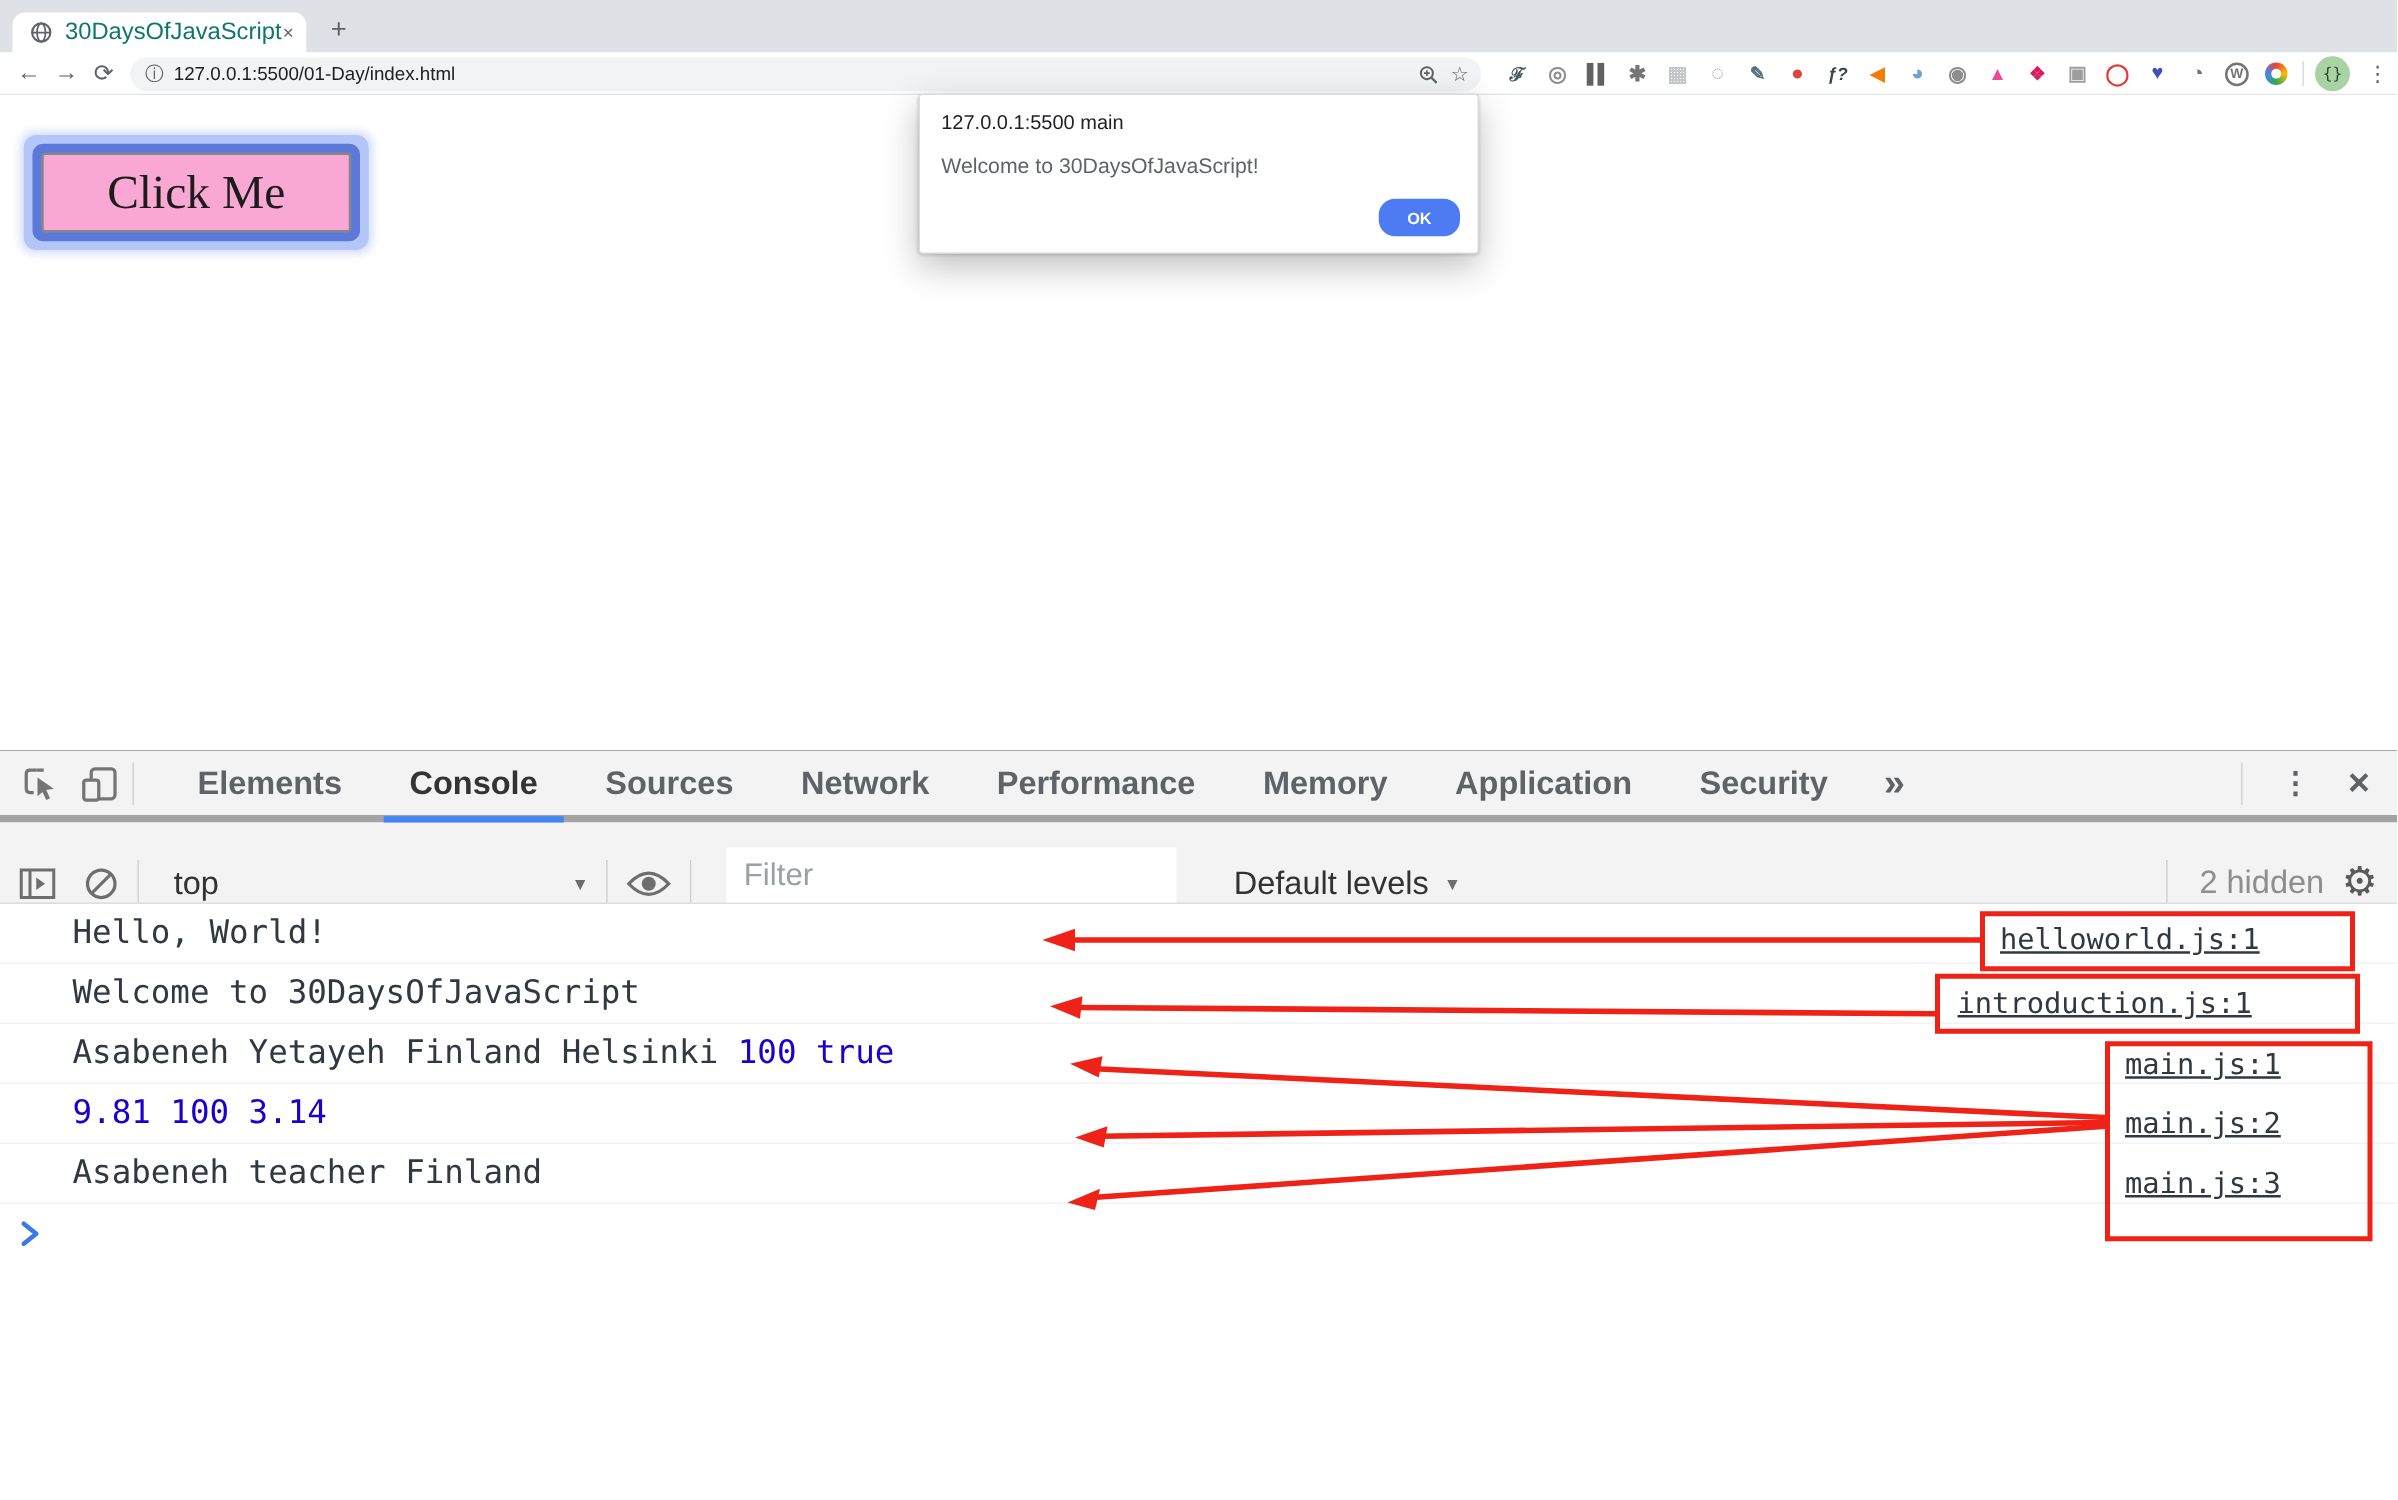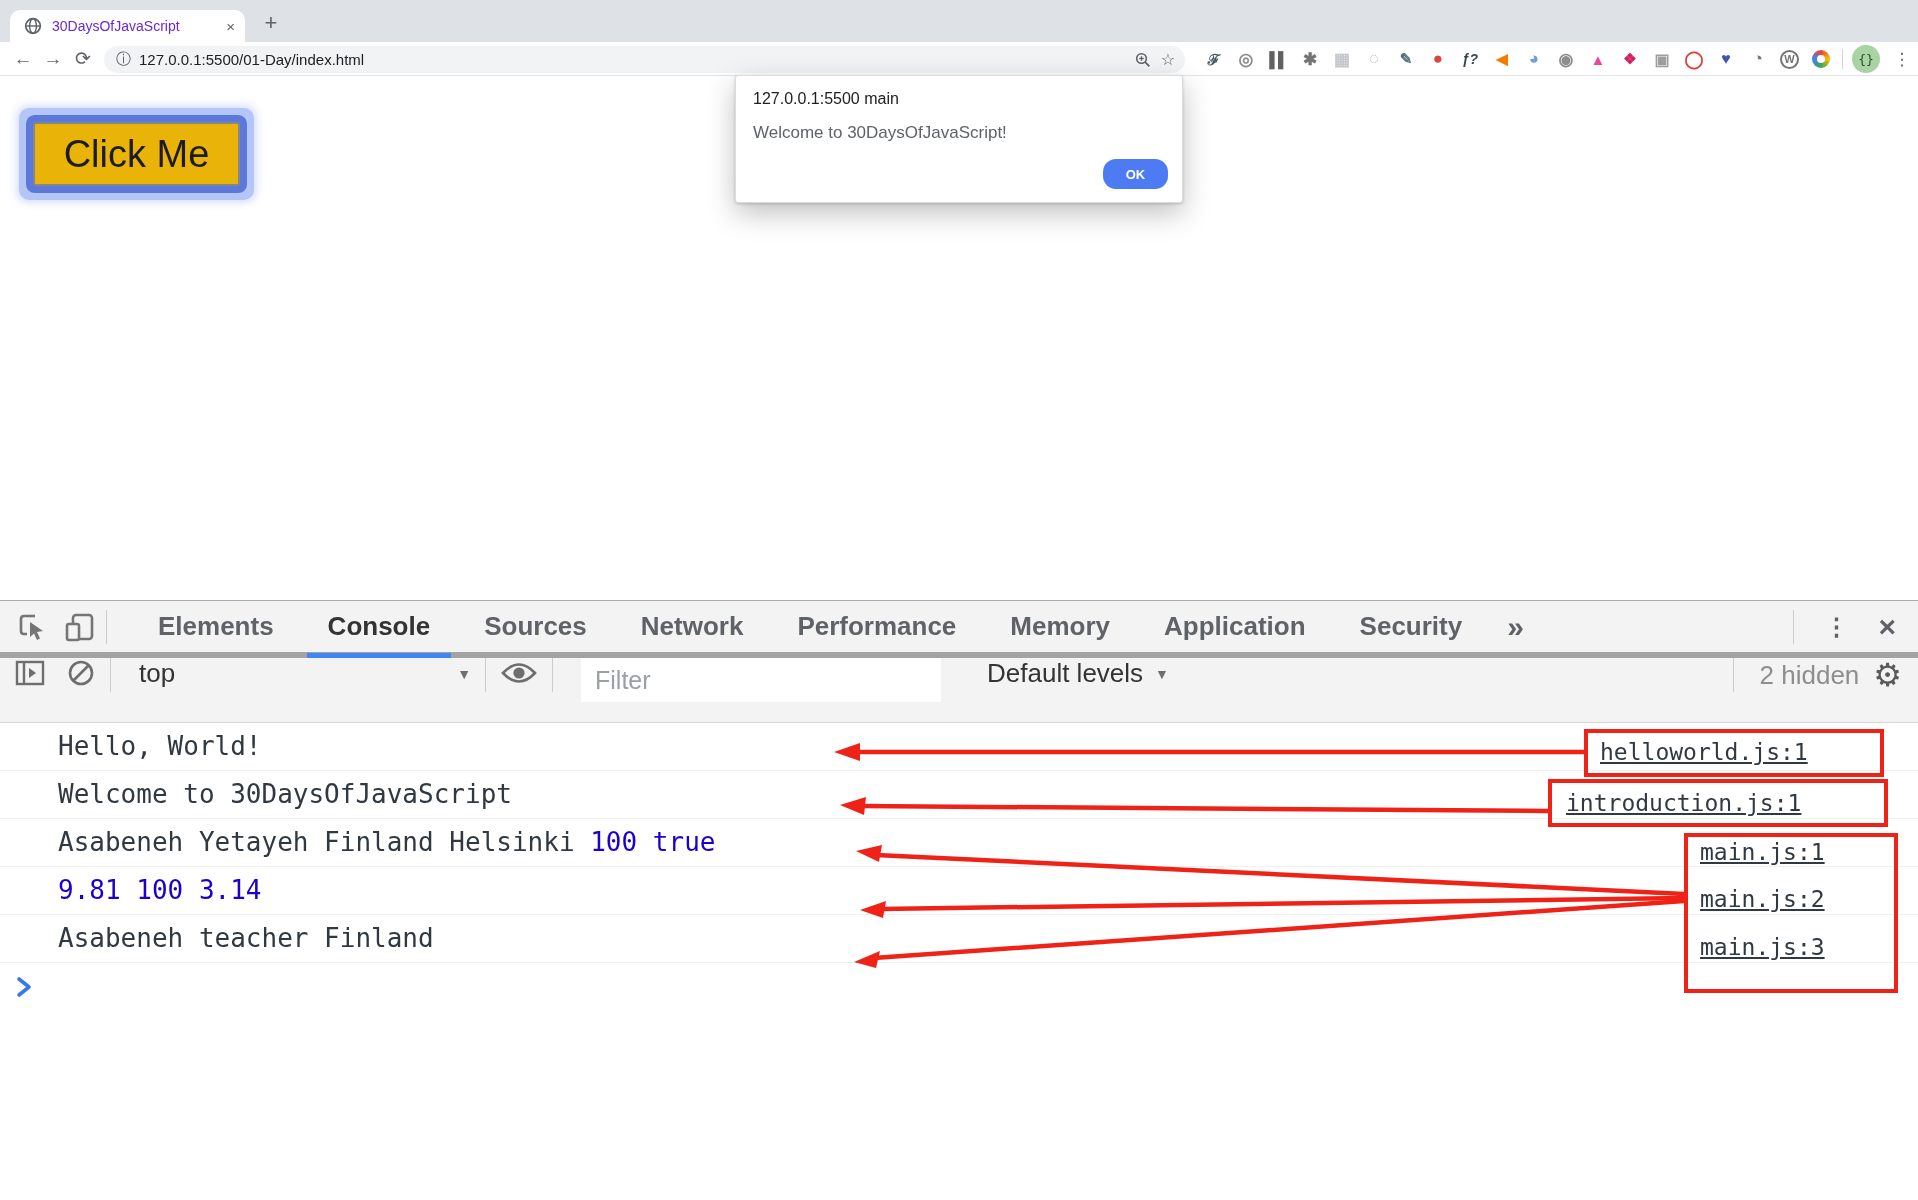--- a/index.html
+++ b/index.html
@@ -4,21 +4,21 @@
 <style>
   * { box-sizing: border-box; margin: 0; padding: 0; }
   html,body { background:#fff; }
   body { font-family: "Liberation Sans", sans-serif; }
   .screen { position:relative; width:1918px; height:1200px; background:#fff; overflow:hidden; }
 
   
   .tabstrip { position:absolute; left:0; top:0; width:1918px; height:42px; background:#dee1e6; }
   .tab { position:absolute; left:10px; top:10px; width:235px; height:32px; background:#fff;
          border-radius:10px 10px 0 0; display:flex; align-items:center; padding:0 10px 0 14px; }
-  .tab-title { font-size:14px; color:#6d28d9; flex:1; margin-left:10px; white-space:nowrap; overflow:hidden; }
+  .tab-title { font-size:19px; color:#0f766e; flex:1; margin-left:10px; white-space:nowrap; overflow:hidden; }
   .tab-close { color:#5f6368; font-size:15px; cursor:default; }
   .newtab { position:absolute; left:256px; top:8px; width:30px; height:30px; display:flex; align-items:center;
             justify-content:center; font-size:22px; color:#5f6368; }
 
   .toolbar { position:absolute; left:0; top:42px; width:1918px; height:34px; background:#fff;
              border-bottom:1px solid #e2e4e8; display:flex; align-items:center; }
   .navbtn { width:30px; text-align:center; font-size:19px; color:#5f6368; }
   .navbtn.back { margin-left:8px; }
   .omnibox { position:absolute; left:104px; top:4px; width:1081px; height:27px; background:#f1f3f4;
              border-radius:14px; display:flex; align-items:center; padding:0 10px 0 12px; }
@@ -54,23 +54,23 @@
   .ext-row .ext:nth-child(20)::after{content:"";width:8px;height:8px;background:#fff;border-radius:50%}
   .tb-sep { width:1px; height:20px; background:#d0d3d8; position:absolute; left:1842px; top:7px; }
   .avatar { position:absolute; left:1852px; top:3px; width:28px; height:28px; border-radius:50%;
             background:#a9d3a4; color:#29502c; font-family:"DejaVu Sans Mono", monospace; font-size:13px;
             display:flex; align-items:center; justify-content:center; }
   .kebab { position:absolute; left:1890px; top:0; height:34px; width:24px; display:flex; align-items:center;
            justify-content:center; color:#5f6368; font-size:17px; }
 
   
   .page { position:absolute; left:0; top:76px; width:1918px; height:524px; background:#fff; }
-  .clickme { position:absolute; left:33px; top:46px; width:207px; height:64px; background:#eab308;
+  .clickme { position:absolute; left:33px; top:46px; width:248px; height:64px; background:#f9a8d4;
              border:2px solid #85878c; border-radius:3px; font-size:38px; color:#1c1c1c;
-             font-family:Liberation Sans, sans-serif;
+             font-family:Liberation Serif, serif;
              box-shadow:0 0 0 7px #5c79da, 0 0 0 14px #b3c6f7, 0 0 8px 16px rgba(150,170,245,.45); }
 
   
   .dialog { position:absolute; left:735px; top:75px; width:448px; height:128px; background:#fff;
             border-radius:3px; border:1px solid #dcdcdc;
             box-shadow:0 1px 3px rgba(0,0,0,.18), 0 10px 28px rgba(0,0,0,.25); z-index:20; }
   .dlg-title { position:absolute; left:17px; top:14px; font-size:16px; color:#202124; }
   .dlg-msg { position:absolute; left:17px; top:47px; font-size:17px; color:#5f6368; }
   .dlg-ok { position:absolute; left:367px; top:83px; width:65px; height:30px; background:#4c7bf4;
             border:none; border-radius:13px; color:#fff; font-size:13px; font-weight:bold;
@@ -88,21 +88,21 @@
             color:#5f6368; white-space:nowrap; }
   .dt-tab.active { color:#333; }
   .dt-tab.active::after { content:""; position:absolute; left:6px; right:6px; bottom:-3px; height:5px;
             background:#4285f4; }
   .dt-more { font-size:30px; color:#5f6368; padding:0 18px; display:flex; align-items:center; }
   .dt-right { margin-left:auto; display:flex; align-items:center; height:57px; }
   .dt-kebab { font-size:24px; color:#5f6368; padding:0 20px; }
   .dt-close { font-size:30px; color:#5f6368; padding:0 22px 0 10px; }
 
   .dt-toolbar { height:65px; background:#f3f3f3; border-bottom:1px solid #d6d6d6; display:flex;
-                align-items:flex-start; }
+                align-items:flex-end; }
   .ctx-select { display:flex; align-items:center; width:332px; margin-left:14px; font-size:26px; color:#333; }
   .ctx-select .caret { margin-left:auto; }
   .caret { font-size:14px; color:#6e6e6e; }
   .filter-input { width:360px; height:44px; border:none; background:#fff; margin-left:14px; padding:0 14px;
                   font-size:25px; color:#333; outline:none; font-family:"Liberation Sans", sans-serif; }
   .filter-input::placeholder { color:#9aa0a6; }
   .levels { display:flex; align-items:center; margin-left:46px; font-size:26px; color:#333; }
   .levels .caret { margin-left:12px; }
   .dt-tb-right { margin-left:auto; display:flex; align-items:center; }
   .hidden-count { font-size:26px; color:#8e8e8e; margin:0 14px 0 16px; }

